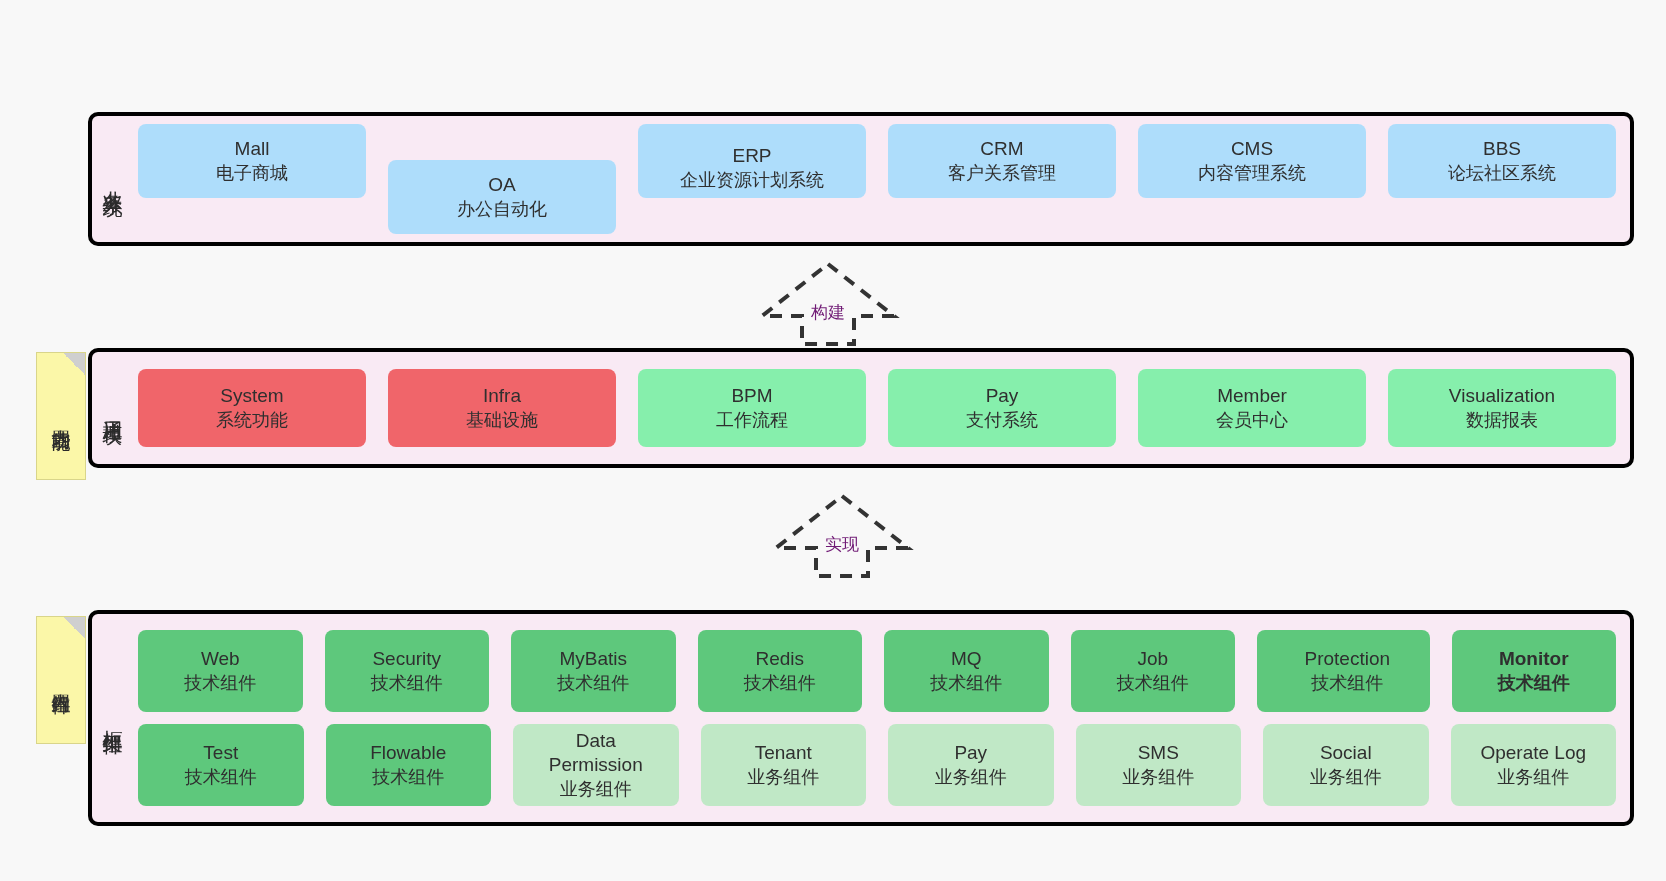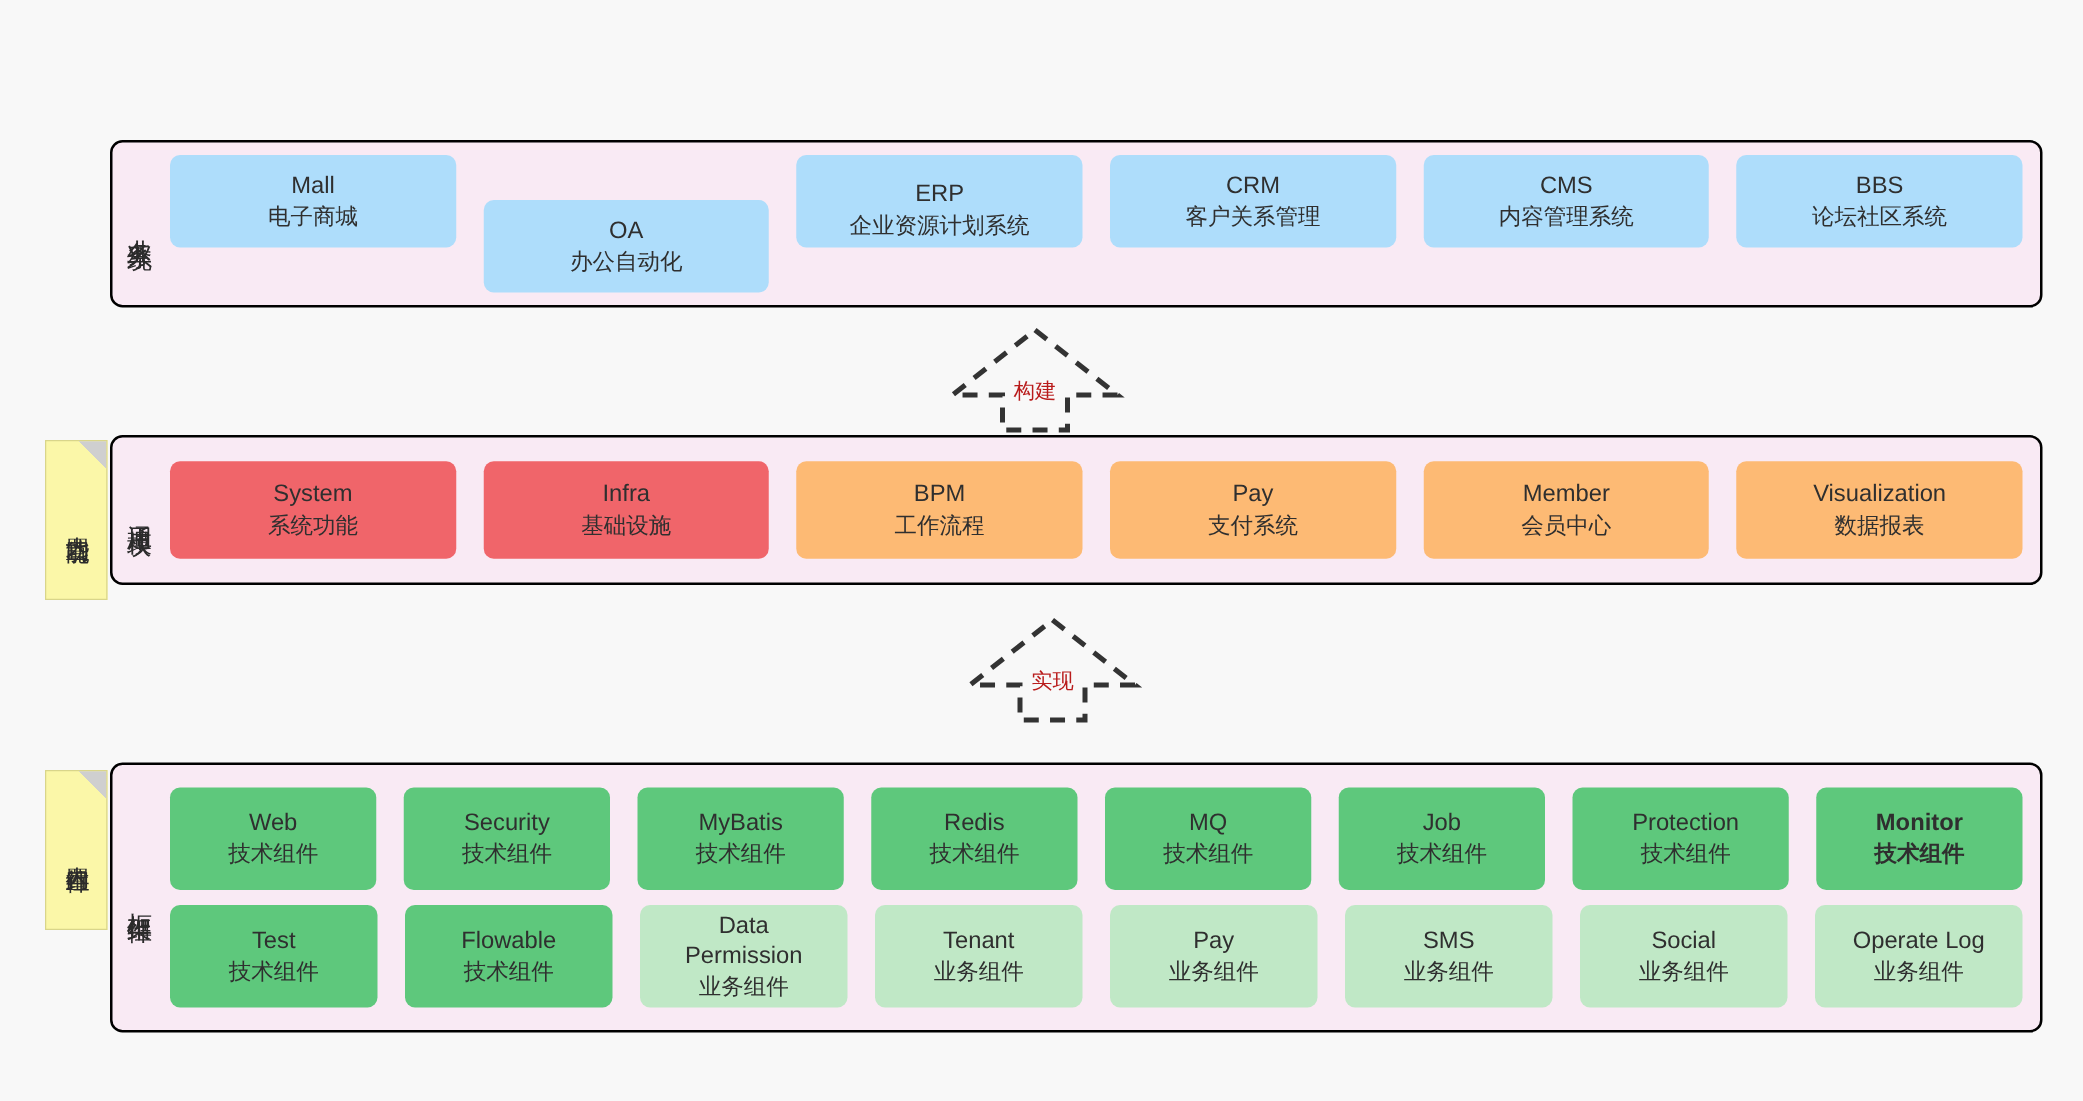--- a/index.html
+++ b/index.html
@@ -9,21 +9,21 @@
     background: #f8f8f8;
     font-family: "Liberation Sans", "DejaVu Sans", sans-serif;
     overflow: hidden;
   }
   #stage { position: relative; width: 1666px; height: 881px; }
 
   
   .layer {
     position: absolute;
     background: #f9eaf4;
-    border: 2px solid #000000;
+    border: 4px solid #000000;
     border-radius: 10px;
     display: flex;
     align-items: stretch;
   }
   .layer-title {
     flex: 0 0 auto;
     width: 42px;
     display: flex;
     align-items: center;
     justify-content: center;
@@ -59,21 +59,21 @@
     color: #2f2f2f;
     line-height: 1.3;
     padding: 6px 4px;
   }
   .cell .t1 { font-size: 19px; }
   .cell .t2 { font-size: 18px; }
 
   
   .blue      { background: #aeddfb; }
   .red       { background: #f0656a; }
-  .pink      { background: #fdba74; }
+  .pink      { background: #86efac; }
   .green     { background: #5ec87c; }
   .lightgrn  { background: #c0e8c6; }
 
   
   .note {
     position: absolute;
     background: #fbf7a8;
     border: 1px solid #d9d58a;
     display: flex;
     align-items: center;
@@ -95,21 +95,21 @@
 
   
   .arrow { position: absolute; }
   .arrow svg { display: block; overflow: visible; }
   .arrow-label {
     position: absolute;
     left: 50%;
     transform: translateX(-50%);
     bottom: 6px;
     font-size: 17px;
-    color: #b91c1c;
+    color: #701a75;
     background: transparent;
     white-space: nowrap;
   }
 </style>
 </head>
 <body>
 
 <div id="stage">
 
   <div class="layer" id="layer-business" style="left:88px; top:112px; width:1546px; height:134px;">

